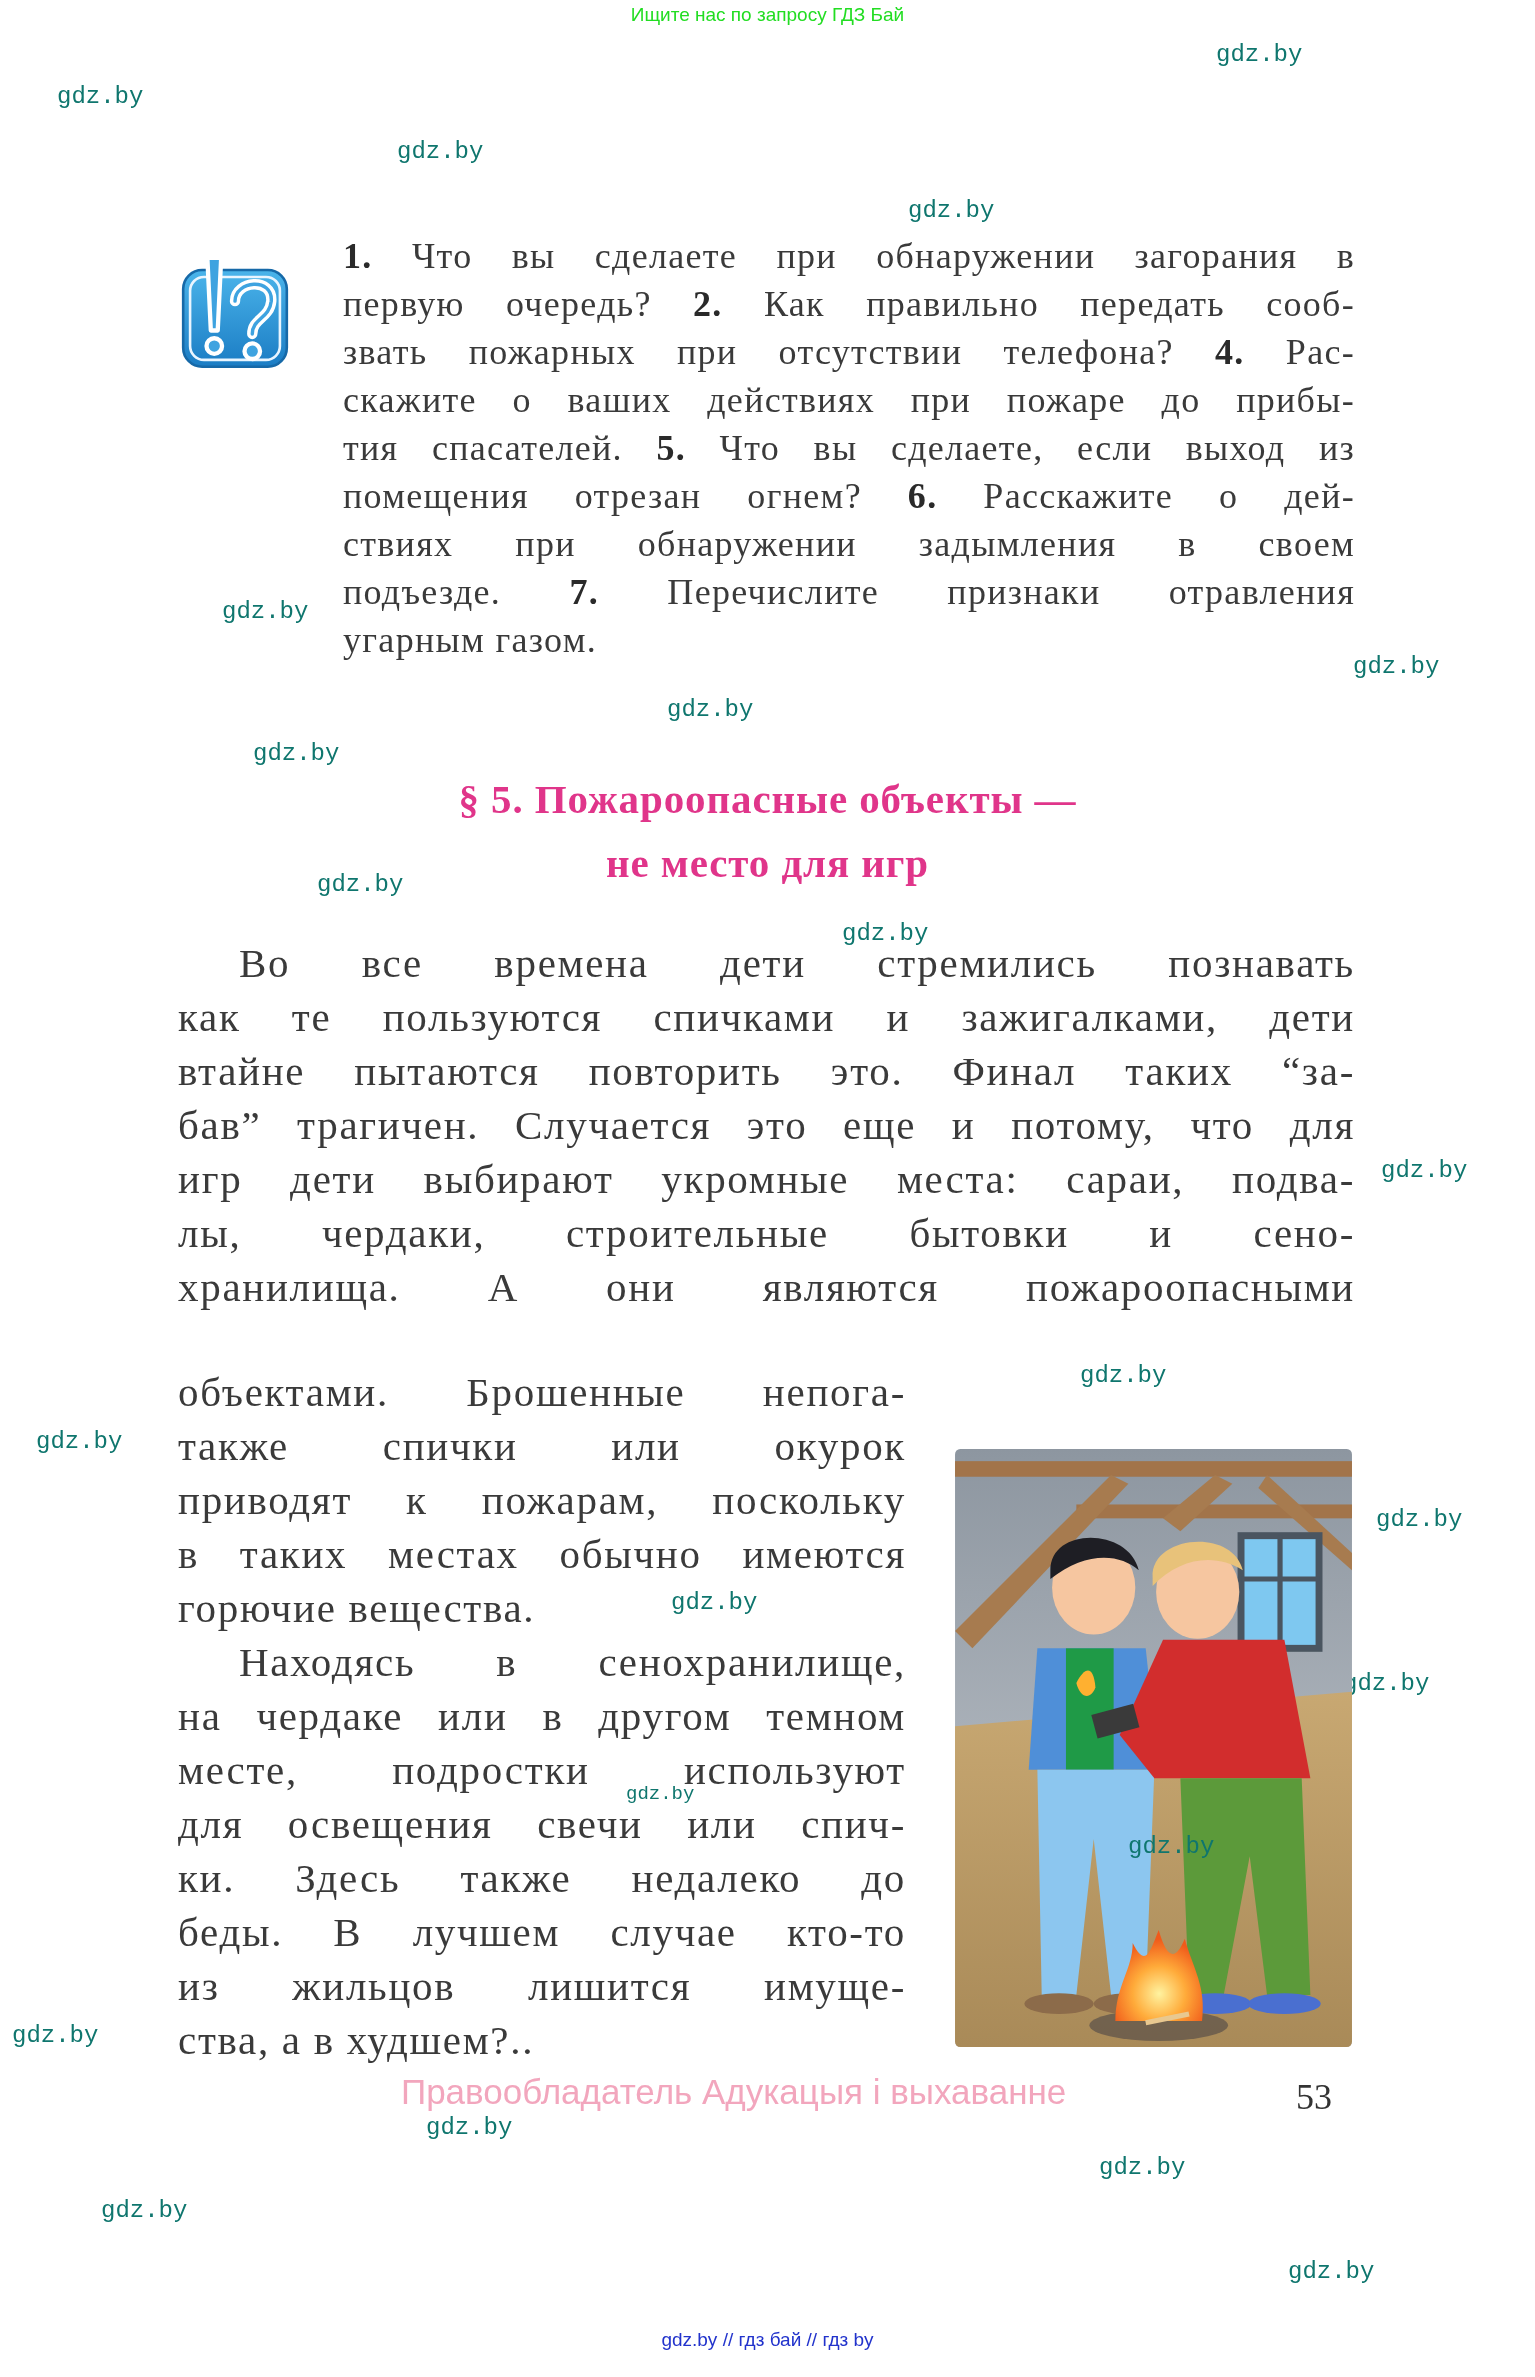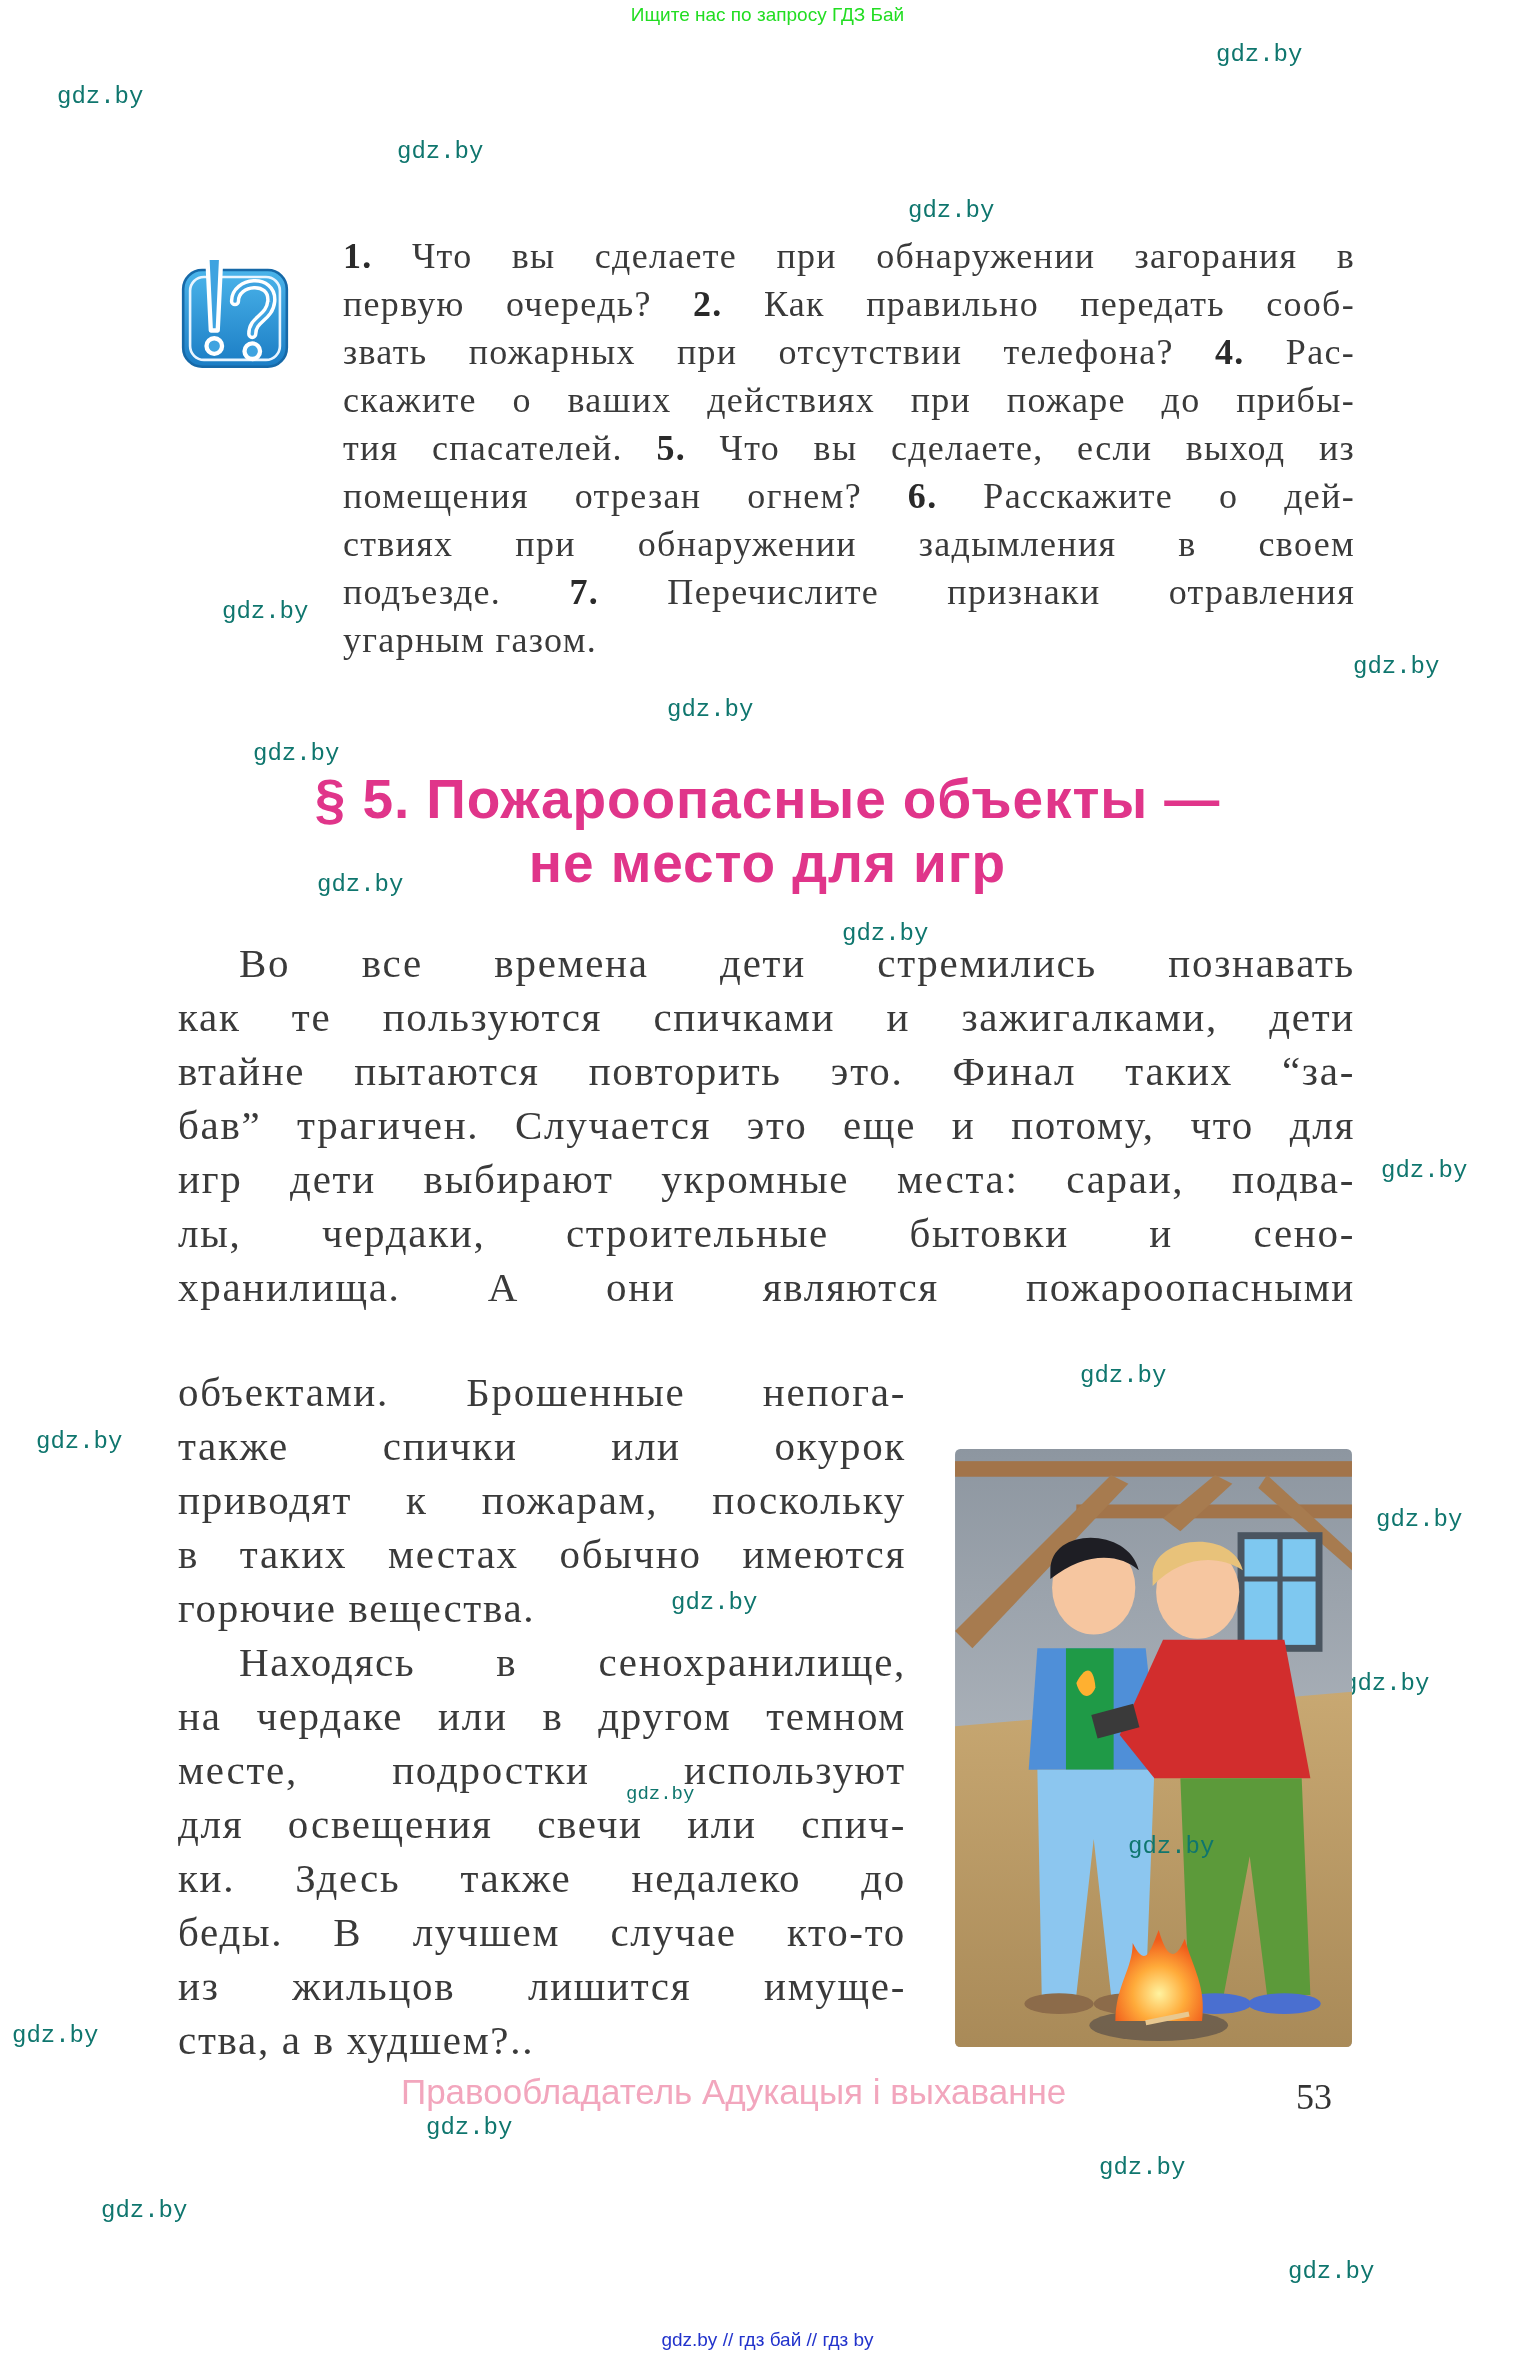--- a/index.html
+++ b/index.html
@@ -24,22 +24,22 @@
   .questions {
     position: absolute; left: 343px; top: 232px; width: 1012px;
     font-size: 36px; line-height: 48px; text-align: justify; letter-spacing: 1.3px;
   }
   .questions .line { display: block; text-align-last: justify; white-space: nowrap; }
   .questions .line.last { text-align-last: left; }
   .questions b { color: #2a2a2a; }
 
   .section-title {
     position: absolute; left: 0; top: 767px; width: 1535px; text-align: center;
-    font-family: Liberation Sans, sans-serif; font-weight: bold;
-    font-size: 55px; line-height: 64px; color: #e0358a; letter-spacing: 0.9px;
+    font-family: Liberation Serif, serif; font-weight: bold;
+    font-size: 41px; line-height: 64px; color: #e0358a; letter-spacing: 0.9px;
   }
 
   .body-full {
     position: absolute; left: 178px; top: 936px; width: 1177px;
     font-size: 41px; line-height: 54px; letter-spacing: 1.7px;
   }
   .body-full .line, .body-narrow .line {
     display: block; text-align: justify; text-align-last: justify; white-space: nowrap;
   }
   .body-full .line.indent, .body-narrow .line.indent { padding-left: 61px; }

